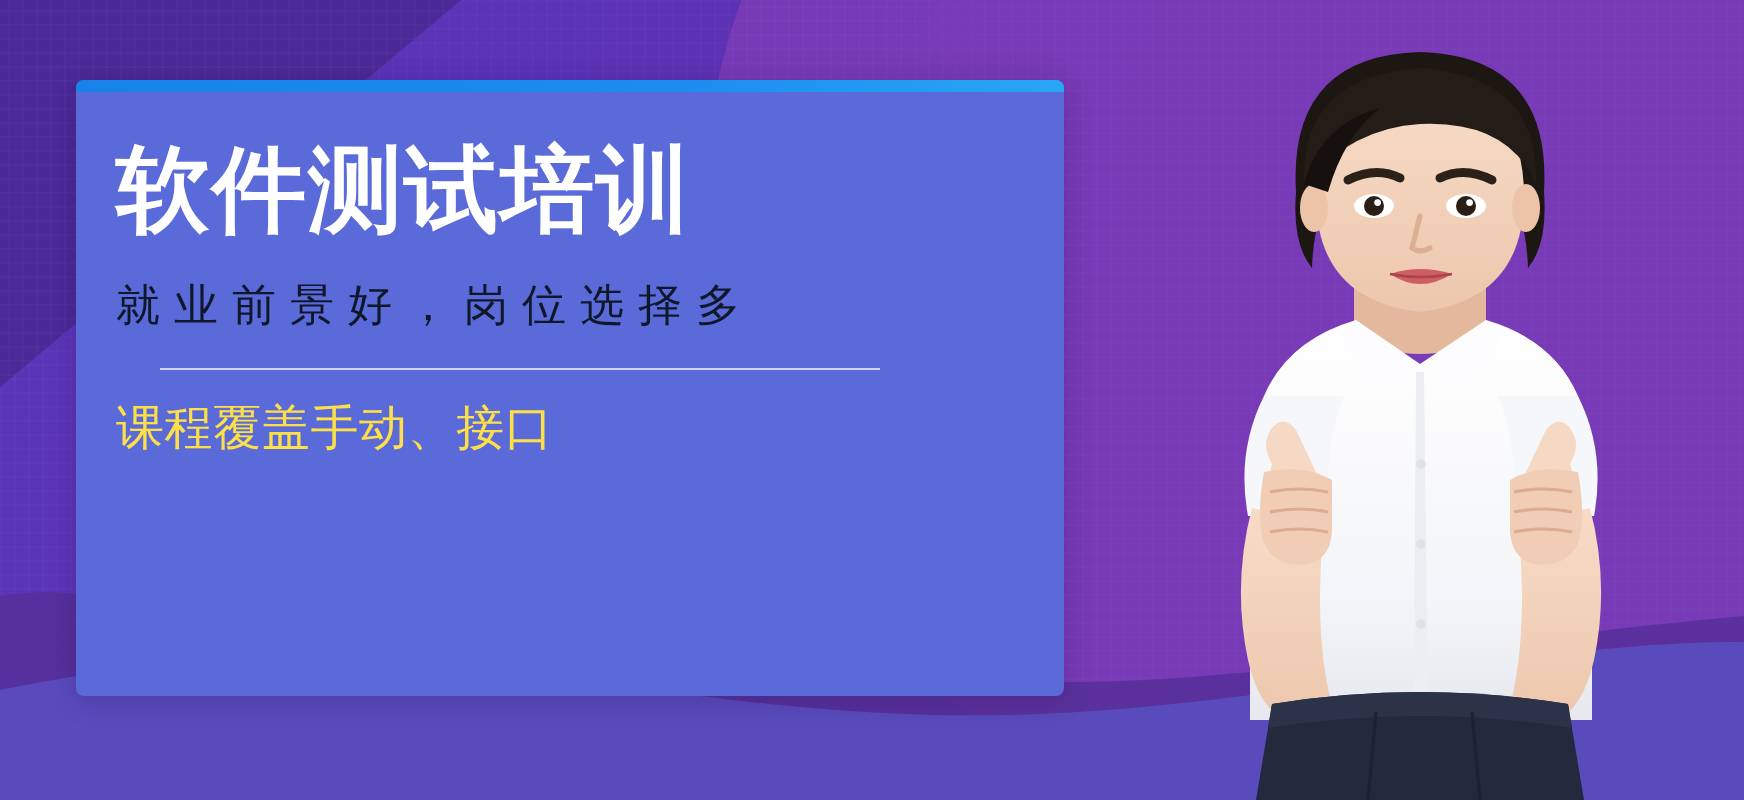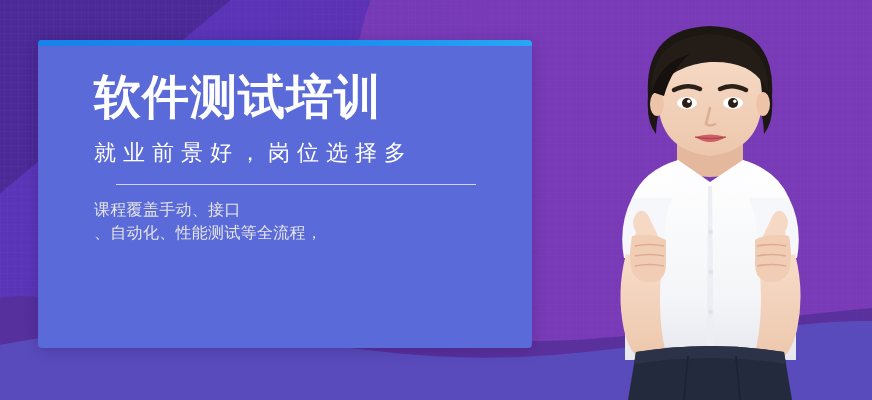--- a/index.html
+++ b/index.html
@@ -53,38 +53,38 @@
   .card{
     position:absolute;left:38px;top:40px;width:494px;height:308px;
     background:#5a6ad8;border-radius:4px;
     box-shadow:0 2px 14px rgba(30,10,70,.22);
     overflow:hidden;
   }
   .card-topstrip{
     position:absolute;left:0;top:0;width:100%;height:6px;
     background:linear-gradient(90deg,#1783e8 0%,#1b8cf0 60%,#27a7f5 100%);
   }
-  .card-inner{position:absolute;left:0;top:6px;right:0;bottom:0;padding:0 56px;}
+  .card-inner{position:absolute;left:0;top:6px;right:0;bottom:0;padding:0 20px;font-family:Liberation Serif, serif;}
   .title{
     margin:0;padding-top:26px;
     font-size:47px;line-height:1.06;font-weight:700;color:#ffffff;
     letter-spacing:1px;white-space:nowrap;
   }
   .subtitle{
     margin:0;padding-top:16px;
-    font-size:22px;color:#ffffff;font-weight:400;
+    font-size:22px;color:#0f172a;font-weight:400;
     letter-spacing:7px;white-space:nowrap;
   }
   .divider{
     margin:16px 0 0 22px;width:360px;height:1px;
     background:rgba(255,255,255,.72);
   }
   .body-lines{margin:0;padding-top:13px;}
   .body-line{
-    font-size:16px;line-height:1.48;color:#e5e5e5;font-weight:400;
+    font-size:24px;line-height:1.48;color:#fde047;font-weight:400;
     white-space:nowrap;letter-spacing:.3px;
   }
 </style>
 </head>
 <body>
 
 <div id="banner">
 
   <div class="bg-base"></div>
   <div class="bg-grid"></div>
@@ -188,19 +188,18 @@
     <div class="card-inner">
 
       <h1 class="title">软件测试培训</h1>
 
       <p class="subtitle">就业前景好，岗位选择多</p>
 
       <div class="divider"></div>
 
       <div class="body-lines">
         <div class="body-line">课程覆盖手动、接口</div>
-        <div class="body-line">、自动化、性能测试等全流程，</div>
       </div>
 
     </div>
   </div>
 
 </div>
 
 </body></html>

